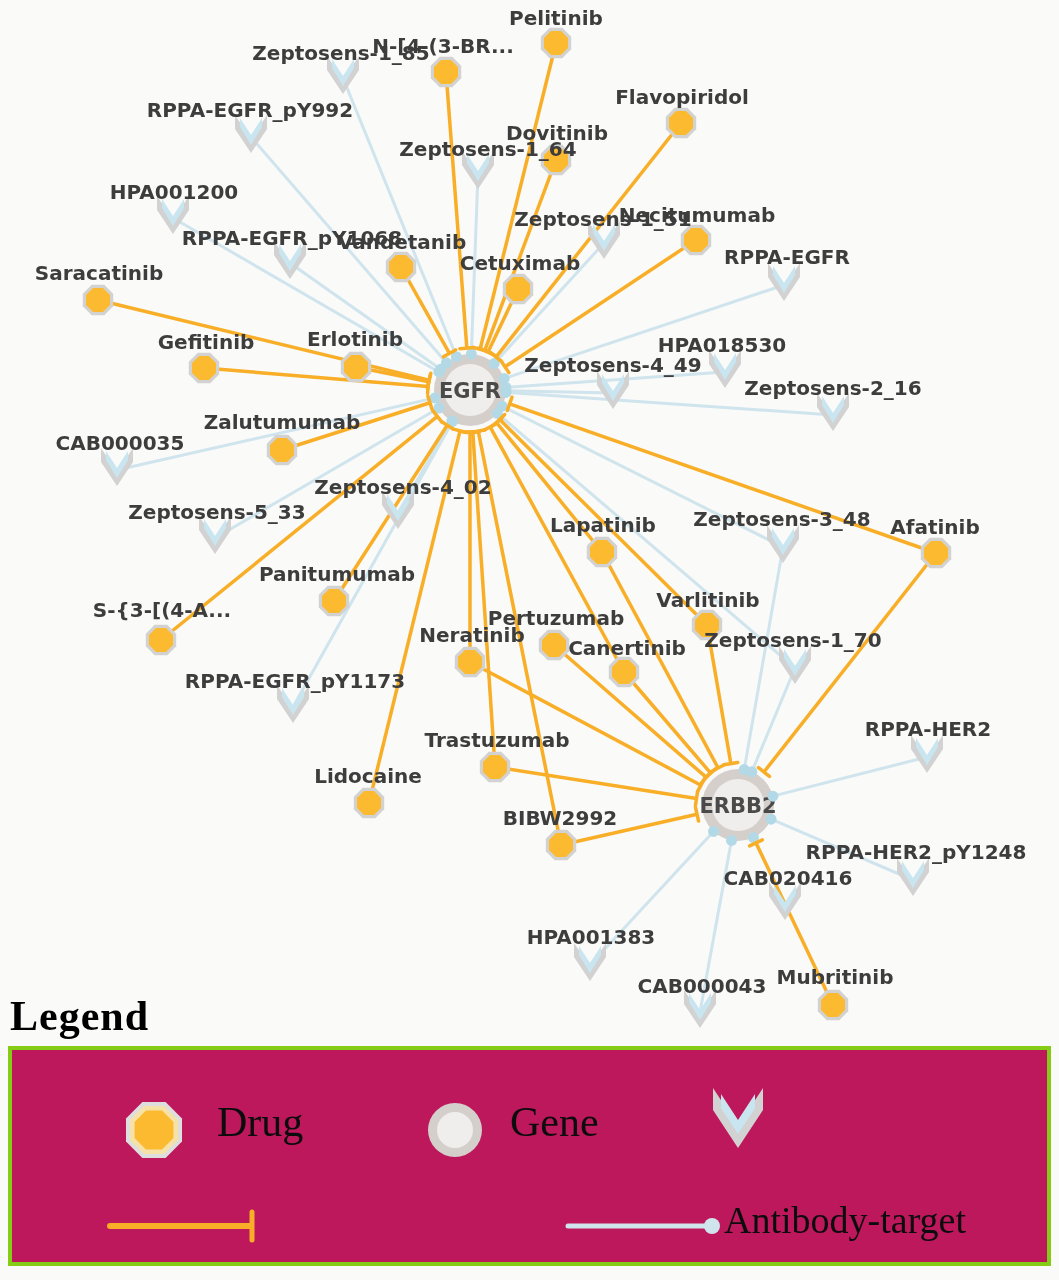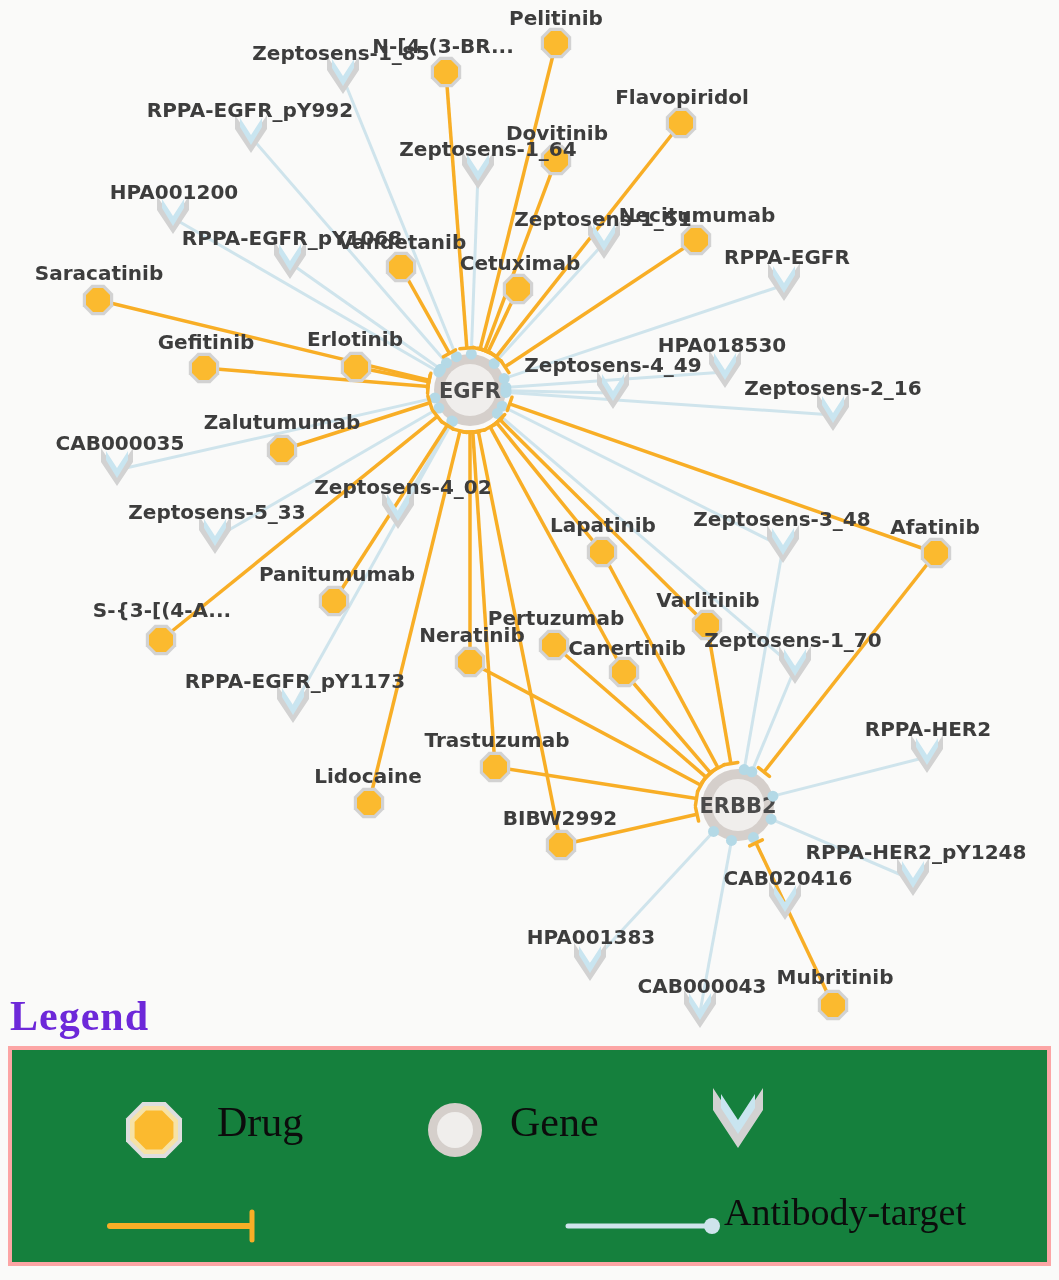--- a/index.html
+++ b/index.html
@@ -6,25 +6,25 @@
   body{
     width:1059px;height:1280px;position:relative;overflow:hidden;
     background:#fafaf9;
     font-family:"DejaVu Sans","Liberation Sans",sans-serif;
   }
   #graph-wrap{position:absolute;left:0;top:0;width:1059px;height:1280px;}
   svg text{user-select:none;}
   .legend-title{
     position:absolute;left:10px;top:992px;
     font-family:"Liberation Serif","DejaVu Serif",serif;
-    font-weight:bold;font-size:42px;color:#6d28d9;letter-spacing:1px;
+    font-weight:bold;font-size:42px;color:#000000;letter-spacing:1px;
   }
   .legend-box{
     position:absolute;left:8px;top:1046px;width:1035px;height:212px;
-    border:4px solid #fca5a5;background:#15803d;
+    border:4px solid #84cc16;background:#be185d;
   }
   .legend-box .sym{position:absolute;}
   .legend-label{
     position:absolute;
     font-family:"Liberation Serif","DejaVu Serif",serif;
     font-size:42px;color:#0c0c0c;white-space:nowrap;
   }
   .legend-label.small{font-size:38px;}
 </style>
 </head>
@@ -407,14 +407,14 @@
 
   <svg class="sym" style="left:90px;top:152px" width="170" height="48" viewBox="0 0 170 48">
     <line x1="8" y1="24" x2="148" y2="24" stroke="#F8AE26" stroke-width="6" stroke-linecap="round"></line>
     <line x1="150" y1="10" x2="150" y2="38" stroke="#F8AE26" stroke-width="5" stroke-linecap="round"></line>
   </svg>
 
   <svg class="sym" style="left:548px;top:152px" width="170" height="48" viewBox="0 0 170 48">
     <line x1="8" y1="24" x2="146" y2="24" stroke="#cfe4ec" stroke-width="5" stroke-linecap="round"></line>
     <circle cx="152" cy="24" r="8" fill="#cfe4ec"></circle>
   </svg>
-  <div class="legend-label small" style="left:712px;top:140px">Antibody-target</div>
+  <div class="legend-label small" style="left:712px;top:148px">Antibody-target</div>
 </div>
 
 </body></html>

